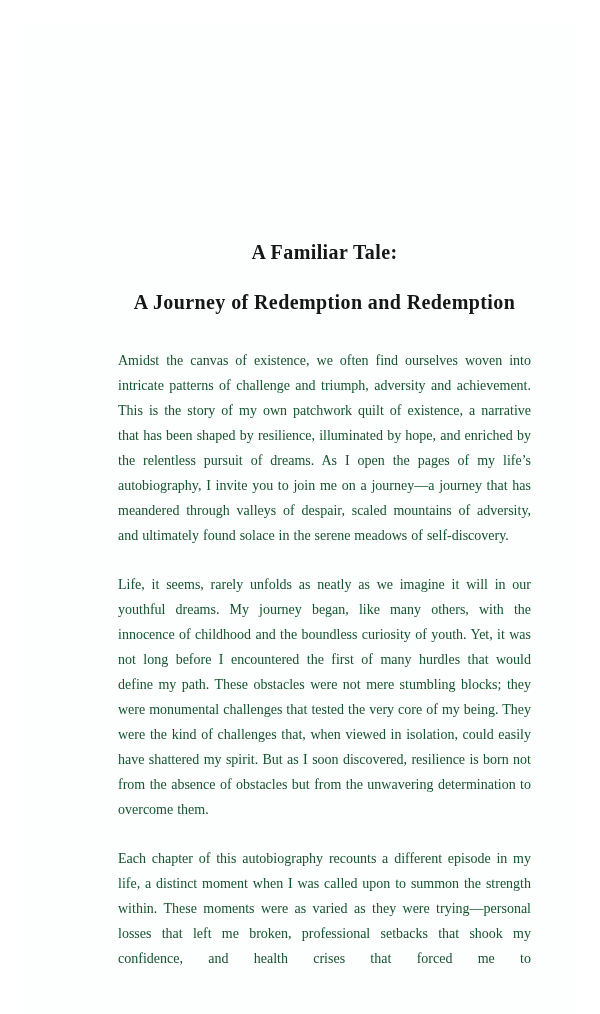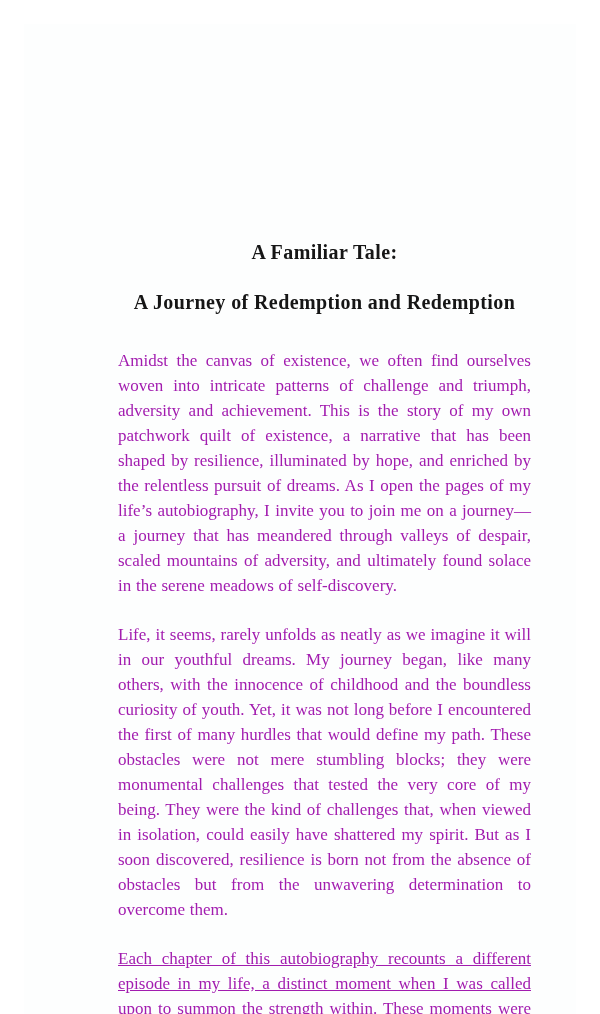--- a/index.html
+++ b/index.html
@@ -34,34 +34,33 @@
 
   .doc-title .title-line-1 {
     margin-bottom: 26px;
   }
 
   .doc-title .title-line-2 {
     margin-bottom: 34px;
   }
 
   .body-text p {
-    font-size: 17px;
+    font-size: 14px;
     line-height: 25px;
     text-align: justify;
     text-justify: inter-word;
     margin-bottom: 24px;
-    color: #a21caf;
+    color: #14532d;
     word-spacing: 0.5px;
   }
 
   
   .body-text p.continues {
     text-align-last: justify;
     margin-bottom: 0;
-    text-decoration: underline;
   }
 </style>
 </head>
 <body>
 
 <div class="page">
   <div class="content">
 
     <div class="doc-title">
       <h1 class="title-line-1">A Familiar Tale:</h1>

